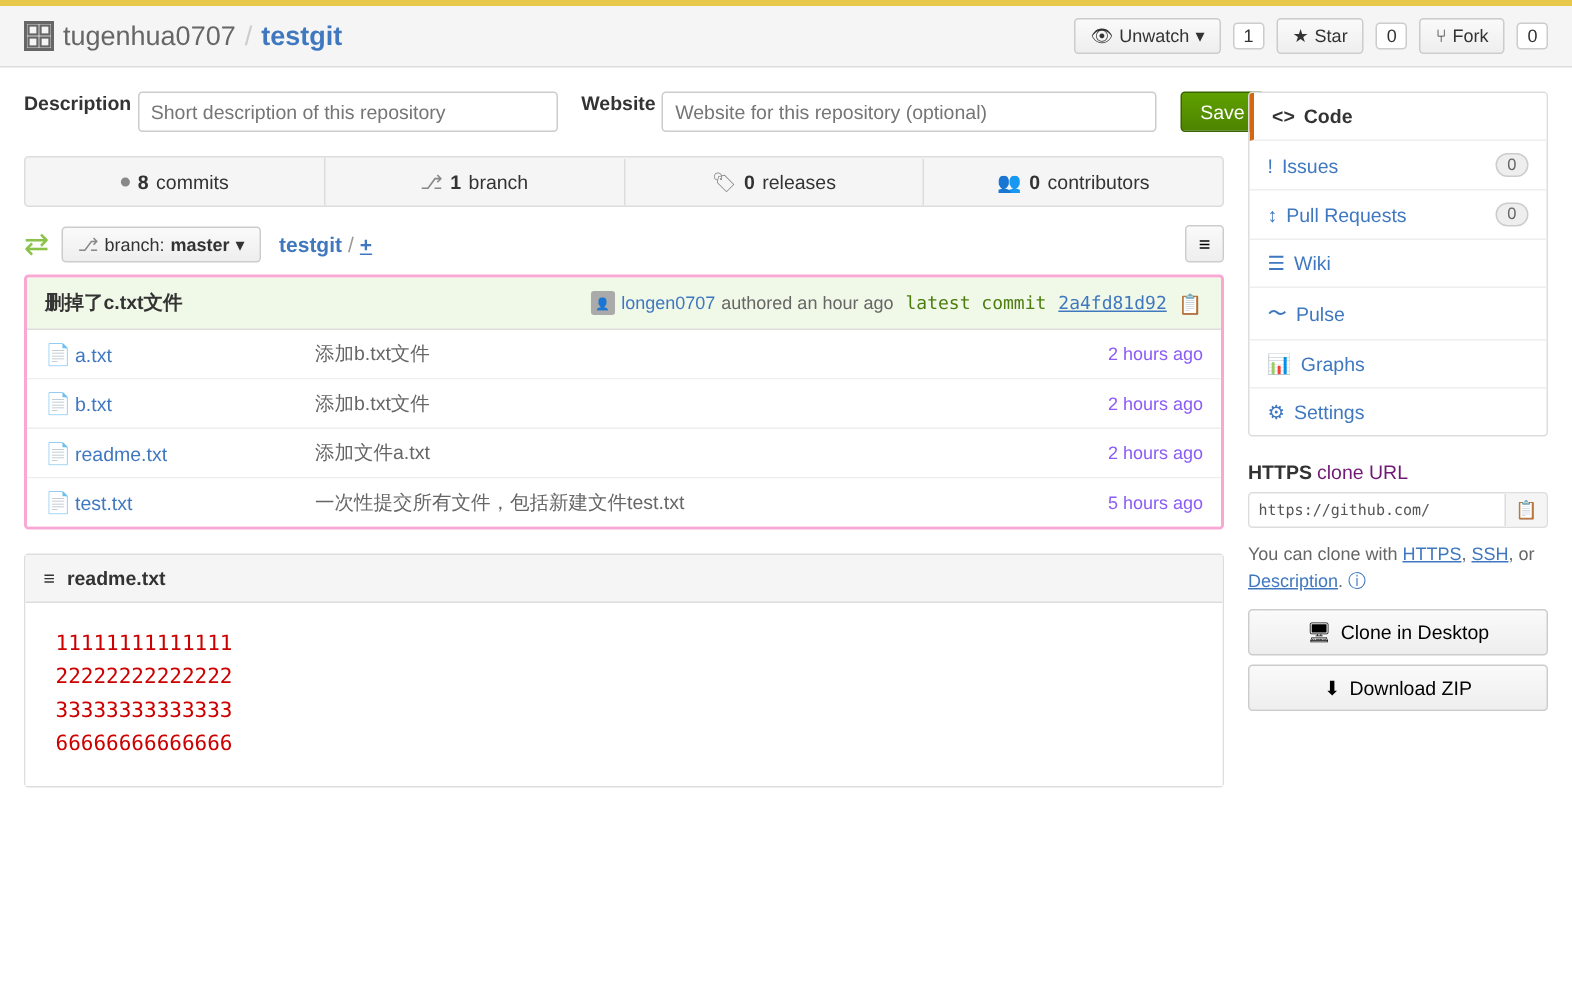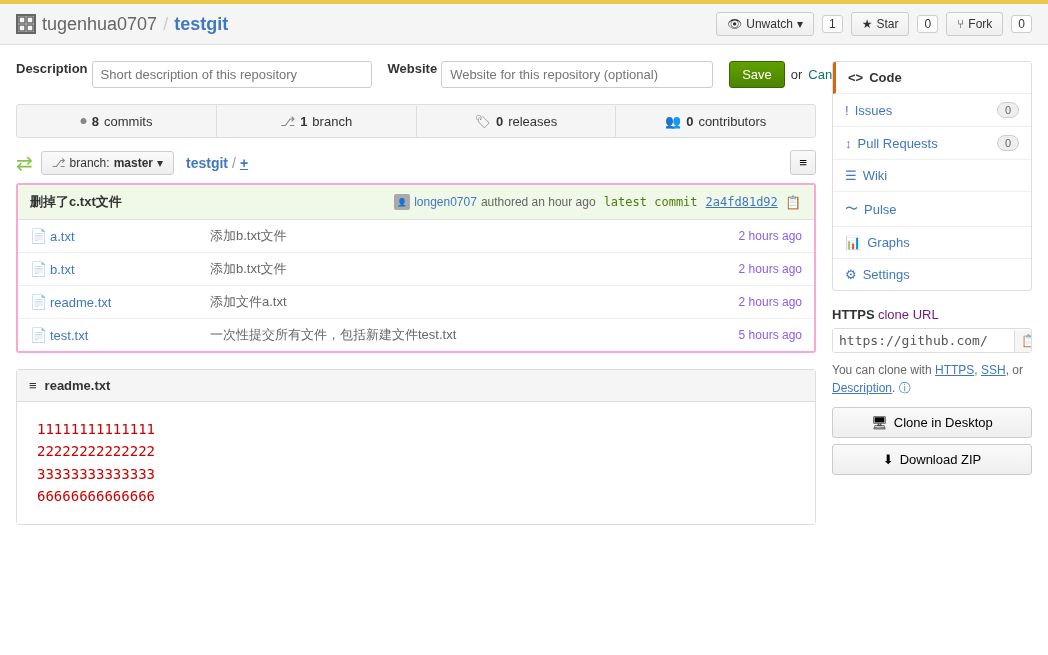--- a/index.html
+++ b/index.html
@@ -47,21 +47,21 @@
 
     
     .desc-form { display: flex; gap: 16px; margin-bottom: 16px; align-items: flex-end; }
     .form-group { display: flex; flex-direction: row; gap: 4px; }
     .form-group label { font-weight: bold; font-size: 13px; }
     .form-input {
       border: 1px solid #ccc; border-radius: 3px; padding: 5px 8px;
       font-size: 13px; color: #aaa; width: 100%;
     }
     .desc-input { width: 280px; }
-    .website-input { width: 272px; }
+    .website-input { width: 330px; }
     .form-actions { display: flex; align-items: center; gap: 6px; }
     .save-btn {
       background: linear-gradient(to bottom, #60a000, #4c8400);
       color: #fff; border: 1px solid #3a6400; border-radius: 3px;
       padding: 5px 12px; cursor: pointer; font-size: 13px;
     }
     .cancel-link { color: #0f766e; text-decoration: none; font-size: 13px; }
 
     
     .stats-bar {
@@ -145,21 +145,21 @@
     .sidebar-nav-item .item-left { display: flex; align-items: center; gap: 6px; }
     .sidebar-badge {
       background: #eee; border: 1px solid #ccc; border-radius: 10px;
       padding: 1px 7px; font-size: 11px; color: #666;
     }
     .clone-url-box {
       display: flex; align-items: center; border: 1px solid #ddd; border-radius: 3px; overflow: hidden;
       margin-bottom: 8px;
     }
     .clone-url-input {
-      flex: 1; padding: 4px 6px; font-size: 13px; font-family: monospace;
+      flex: 1; padding: 4px 6px; font-size: 10px; font-family: monospace;
       border: none; outline: none; color: #555; background: #fff;
     }
     .clone-copy-btn {
       border: none; background: #f5f5f5; border-left: 1px solid #ddd;
       padding: 4px 6px; cursor: pointer; font-size: 12px;
     }
     .clone-info { font-size: 12px; color: #666; margin-bottom: 10px; line-height: 1.5; }
     .clone-info a { color: #4078c0; }
     .sidebar-big-btn {
       width: 100%; padding: 7px; border: 1px solid #ccc; border-radius: 3px;

